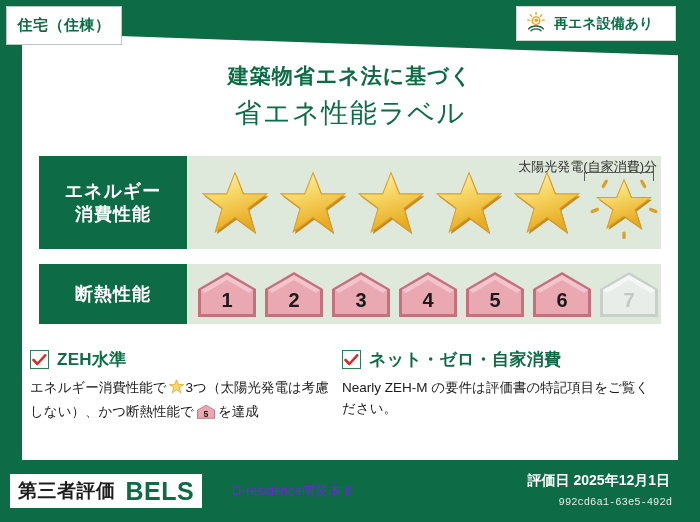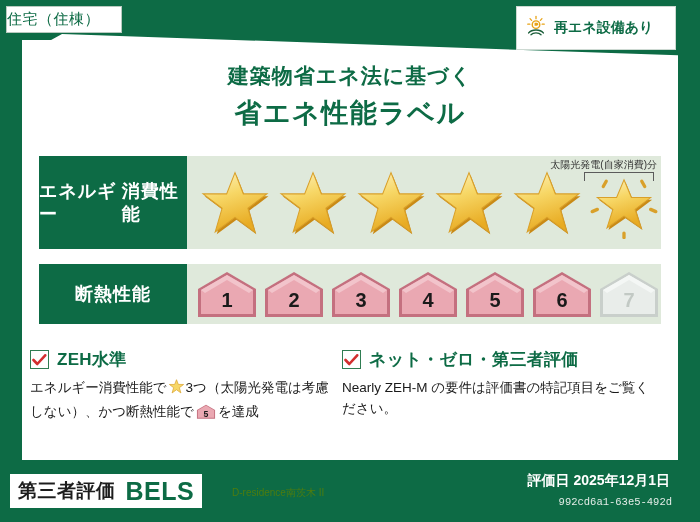--- a/index.html
+++ b/index.html
@@ -29,84 +29,84 @@
   }
   
   .top-step {
     position:absolute; left:22px; top:40px; width:44px; height:18px;
     background:#ffffff;
   }
 
   
   .house-tag {
     position:absolute; left:6px; top:6px;
-    width:116px; height:27px;
+    width:116px; height:39px;
     background:#ffffff;
     border:1px solid #b9c9bf;
-    display:flex; align-items:center; 
-    color:#0d6b45; font-weight:normal; font-size:15px;
+    display:flex; align-items:center; justify-content:center;
+    color:#0d6b45; font-weight:bold; font-size:15px;
     letter-spacing:0.5px;
   }
 
   
   .reene-badge {
     position:absolute; right:24px; top:6px;
-    height:44px; min-width:160px;
+    height:35px; min-width:160px;
     background:#ffffff;
     border:1px solid #cdd9d2;
     display:flex; align-items:center; gap:7px;
     padding:0 10px 0 8px;
   }
   .reene-label {
     color:#0d6b45; font-weight:bold; font-size:14px; white-space:nowrap;
   }
 
   
   .title-wrap {
     position:absolute; left:0; top:62px; width:700px; text-align:center;
   }
   .title-sub {
     color:#0d6b45; font-weight:bold; font-size:21px; letter-spacing:1px;
   }
   .title-main {
-    color:#0d6b45; font-weight:bold; font-size:27px; letter-spacing:1.5px;
+    color:#0d6b45; font-weight:normal; font-size:27px; letter-spacing:1.5px;
     margin-top:5px;
   }
 
   
   .row {
     position:absolute; left:38px; width:624px;
     display:flex; align-items:stretch;
     background:#dfe9db;
     border:1px solid #ffffff;
   }
   .row-energy   { top:155px; height:95px; }
   .row-insul    { top:263px; height:62px;justify-content:flex-end; }
 
   .row-label {
     width:148px; flex:0 0 148px;
     background:#0d6b45;
     color:#ffffff; font-weight:bold; font-size:18px;
-    display:flex; align-items:center; justify-content:center;
+    display:flex; flex-direction:column; align-items:center; justify-content:center;
     line-height:1.25; letter-spacing:1px;
   }
   .row-body { flex:1; position:relative; }
 
   
   .stars {
     position:absolute; left:6px; top:0; right:0; bottom:0;
     display:flex; align-items:center; gap:2px; padding-left:4px;
   }
   .star-cell { position:relative; width:76px; height:76px; flex:0 0 76px; }
   .star-cell.solar { width:74px; flex:0 0 74px; }
   .star-svg { display:block; }
 
   .solar-note {
     position:absolute; right:4px; top:2px;
-    font-size:10px; color:#2f2f2f; white-space:nowrap;
+    font-size:13px; color:#2f2f2f; white-space:nowrap;
   }
   .solar-bracket {
     position:absolute; right:7px; top:16px;
     width:70px; height:9px;
     border:1.4px solid #5b5b5b; border-bottom:none;
   }
 
   
   .houses {
     position:absolute; left:8px; top:0; right:0; bottom:0;
@@ -156,21 +156,21 @@
   .bels-box {
     position:absolute; left:10px; bottom:14px;
     height:34px; padding:0 8px;
     background:#ffffff;
     display:flex; align-items:center; gap:10px;
   }
   .bels-jp { color:#1d1d1d; font-weight:bold; font-size:19px; letter-spacing:0.5px; }
   .bels-en { color:#0d6b45; font-weight:bold; font-size:25px; letter-spacing:0.5px; }
   .building-name {
     position:absolute; left:232px; bottom:22px;
-    color:#4d7c0f; font-size:10px;
+    color:#6d28d9; font-size:13px;
   }
   .eval-date {
     position:absolute; right:30px; bottom:32px;
     color:#ffffff; font-size:14px; font-weight:bold;
   }
   .eval-id {
     position:absolute; right:28px; bottom:14px;
     color:#e3ece7; font-size:10.5px;
     font-family: "Liberation Mono", "DejaVu Sans Mono", monospace;
   }
@@ -382,21 +382,21 @@
       </div>
     </div>
 
     <div class="note-col">
       <div class="note-head">
         <span class="check-box">
           <svg width="15" height="12" viewBox="0 0 15 12">
             <path d="M1.5,6 L5.3,10 L13.2,1.3" fill="none" stroke="#d32f2f" stroke-width="2.6" stroke-linecap="round" stroke-linejoin="round"></path>
           </svg>
         </span>
-        <span class="note-title">ネット・ゼロ・第三者評価</span>
+        <span class="note-title">ネット・ゼロ・自家消費</span>
       </div>
       <div class="note-body">Nearly ZEH-M の要件は評価書の特記項目をご覧ください。</div>
     </div>
 
   </div>
 
   <div class="footer-white-strip"></div>
 
   <div class="bels-box">
     <span class="bels-jp">第三者評価</span>

